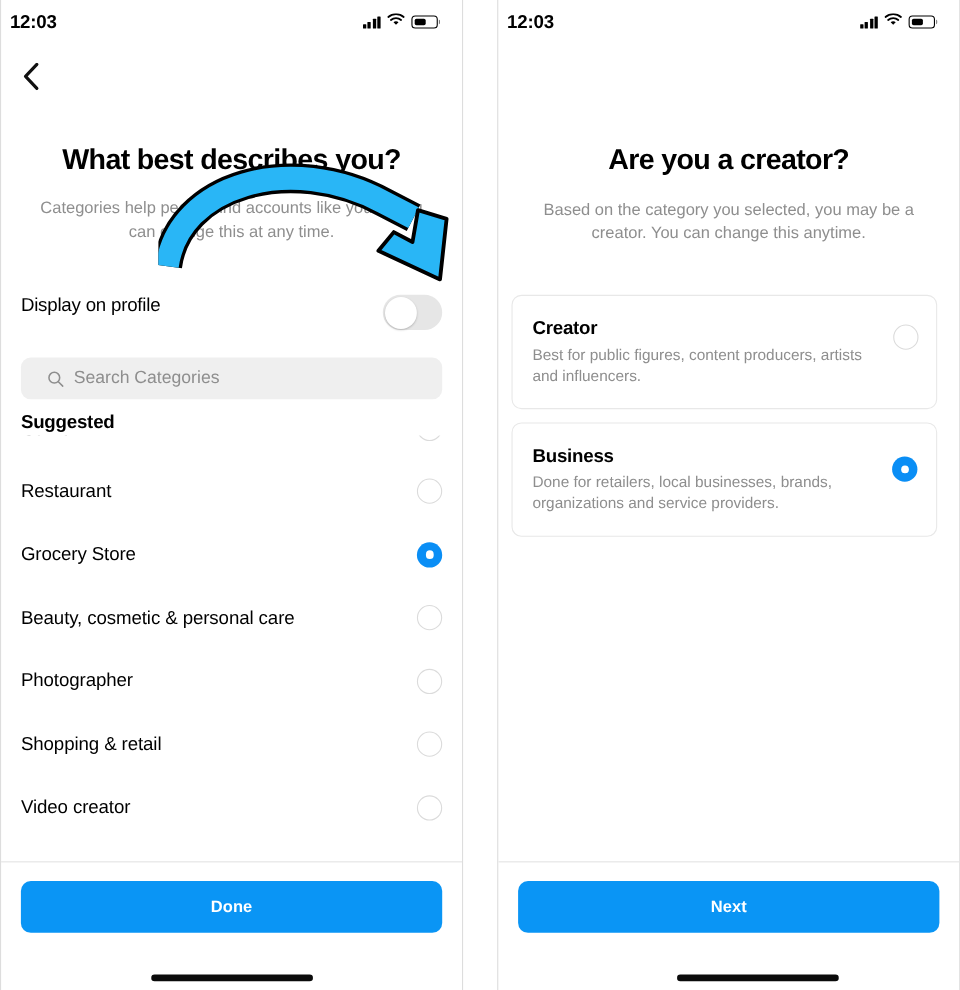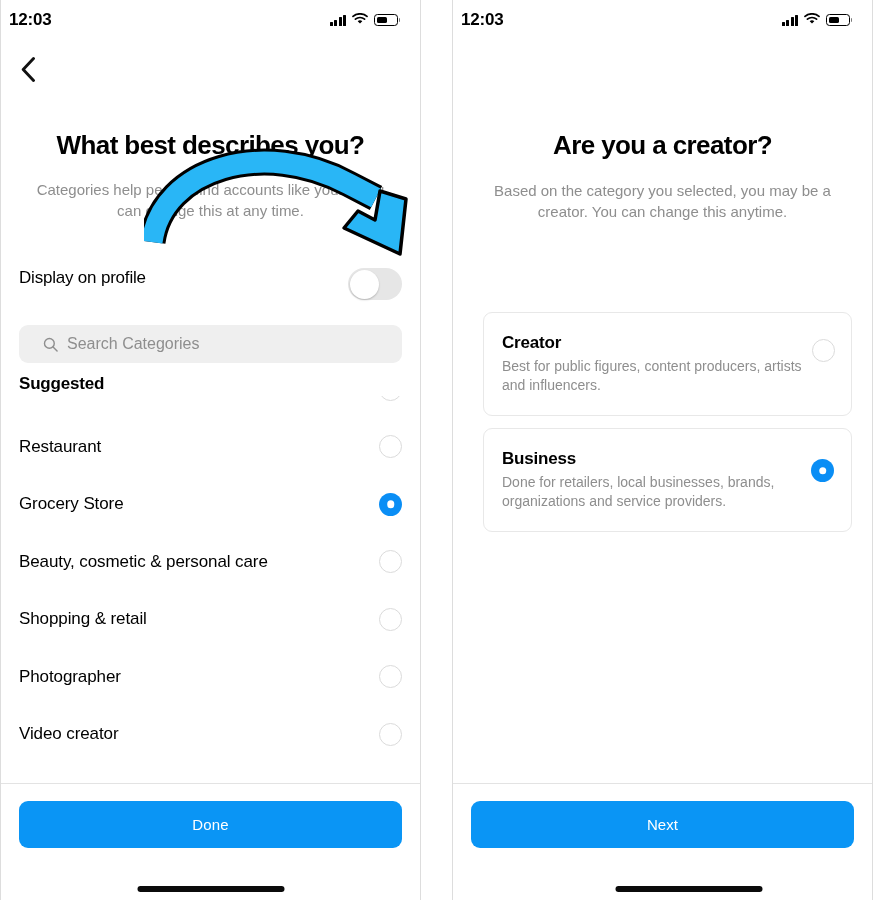--- a/index.html
+++ b/index.html
@@ -237,21 +237,21 @@
     transform: translate(-50%, -50%);
     width: 7.5px; height: 7.5px;
     border-radius: 50%;
     background: #ffffff;
   }
   .cat-row.clipped .radio { margin-top: 0px; }
 
   
   .cards {
     position: absolute;
-    top: 268px; left: 30px; right: 20px; margin-top: 44px;
+    top: 268px; left: 12px; right: 20px;
   }
   .card {
     position: relative;
     border: 1px solid #e8e8e8;
     border-radius: 9px;
     padding: 20px 18px 20px 18px;
     box-sizing: border-box;
     cursor: pointer;
     background: #fff;
   }
@@ -288,21 +288,21 @@
   .cta {
     position: absolute;
     top: 17px; left: 18px; right: 18px;
     height: 47px;
     background: #0a95f5;
     border: none;
     border-radius: 9px;
     color: #ffffff;
     font-family: "Liberation Sans", sans-serif;
     font-size: 15px;
-    font-weight: normal;
+    font-weight: bold;
     letter-spacing: 0.1px;
     cursor: pointer;
   }
   .home-ind {
     position: absolute;
     bottom: 8px;
     width: 147px; height: 6px;
     border-radius: 3px;
     background: #0b0b0b;
   }
@@ -390,25 +390,25 @@
           </div>
           <div class="cat-row">
             <span class="cat-label">Grocery Store</span>
             <span class="radio on"></span>
           </div>
           <div class="cat-row">
             <span class="cat-label">Beauty, cosmetic &amp; personal care</span>
             <span class="radio"></span>
           </div>
           <div class="cat-row">
+            <span class="cat-label">Photographer</span>
+            <span class="radio"></span>
+          </div>
+          <div class="cat-row">
             <span class="cat-label">Shopping &amp; retail</span>
-            <span class="radio"></span>
-          </div>
-          <div class="cat-row">
-            <span class="cat-label">Photographer</span>
             <span class="radio"></span>
           </div>
           <div class="cat-row">
             <span class="cat-label">Video creator</span>
             <span class="radio"></span>
           </div>
         </div>
 
       <div class="footer">
         <button class="cta">Done</button>

